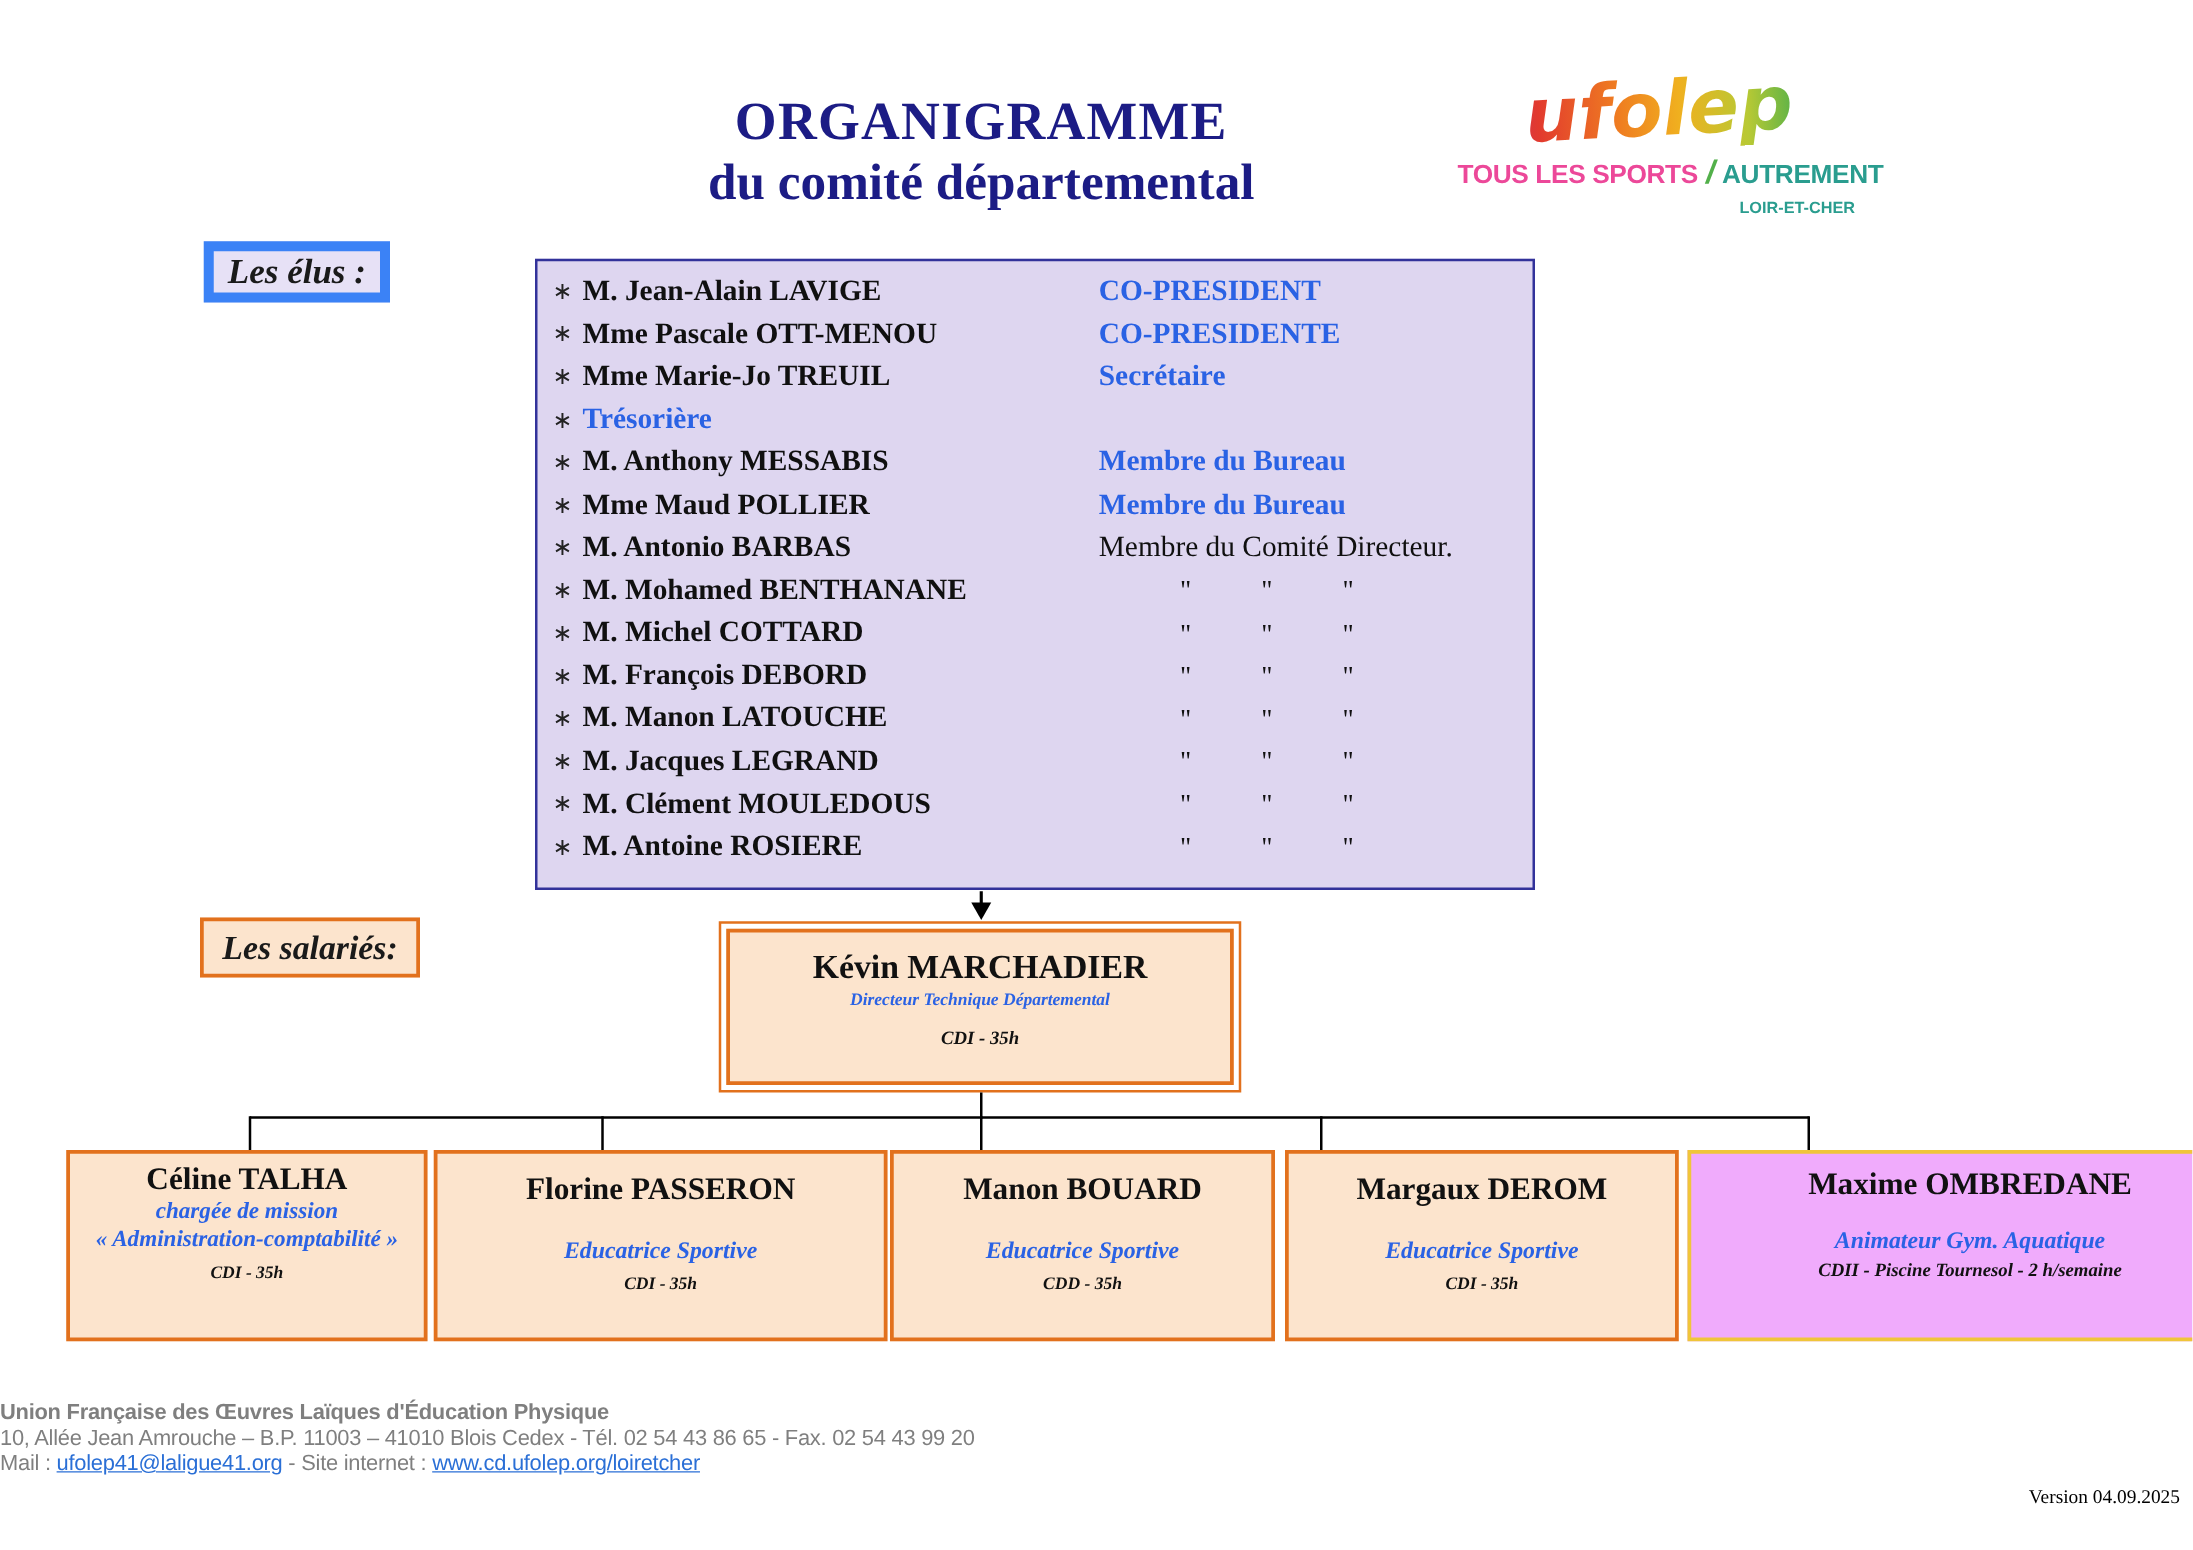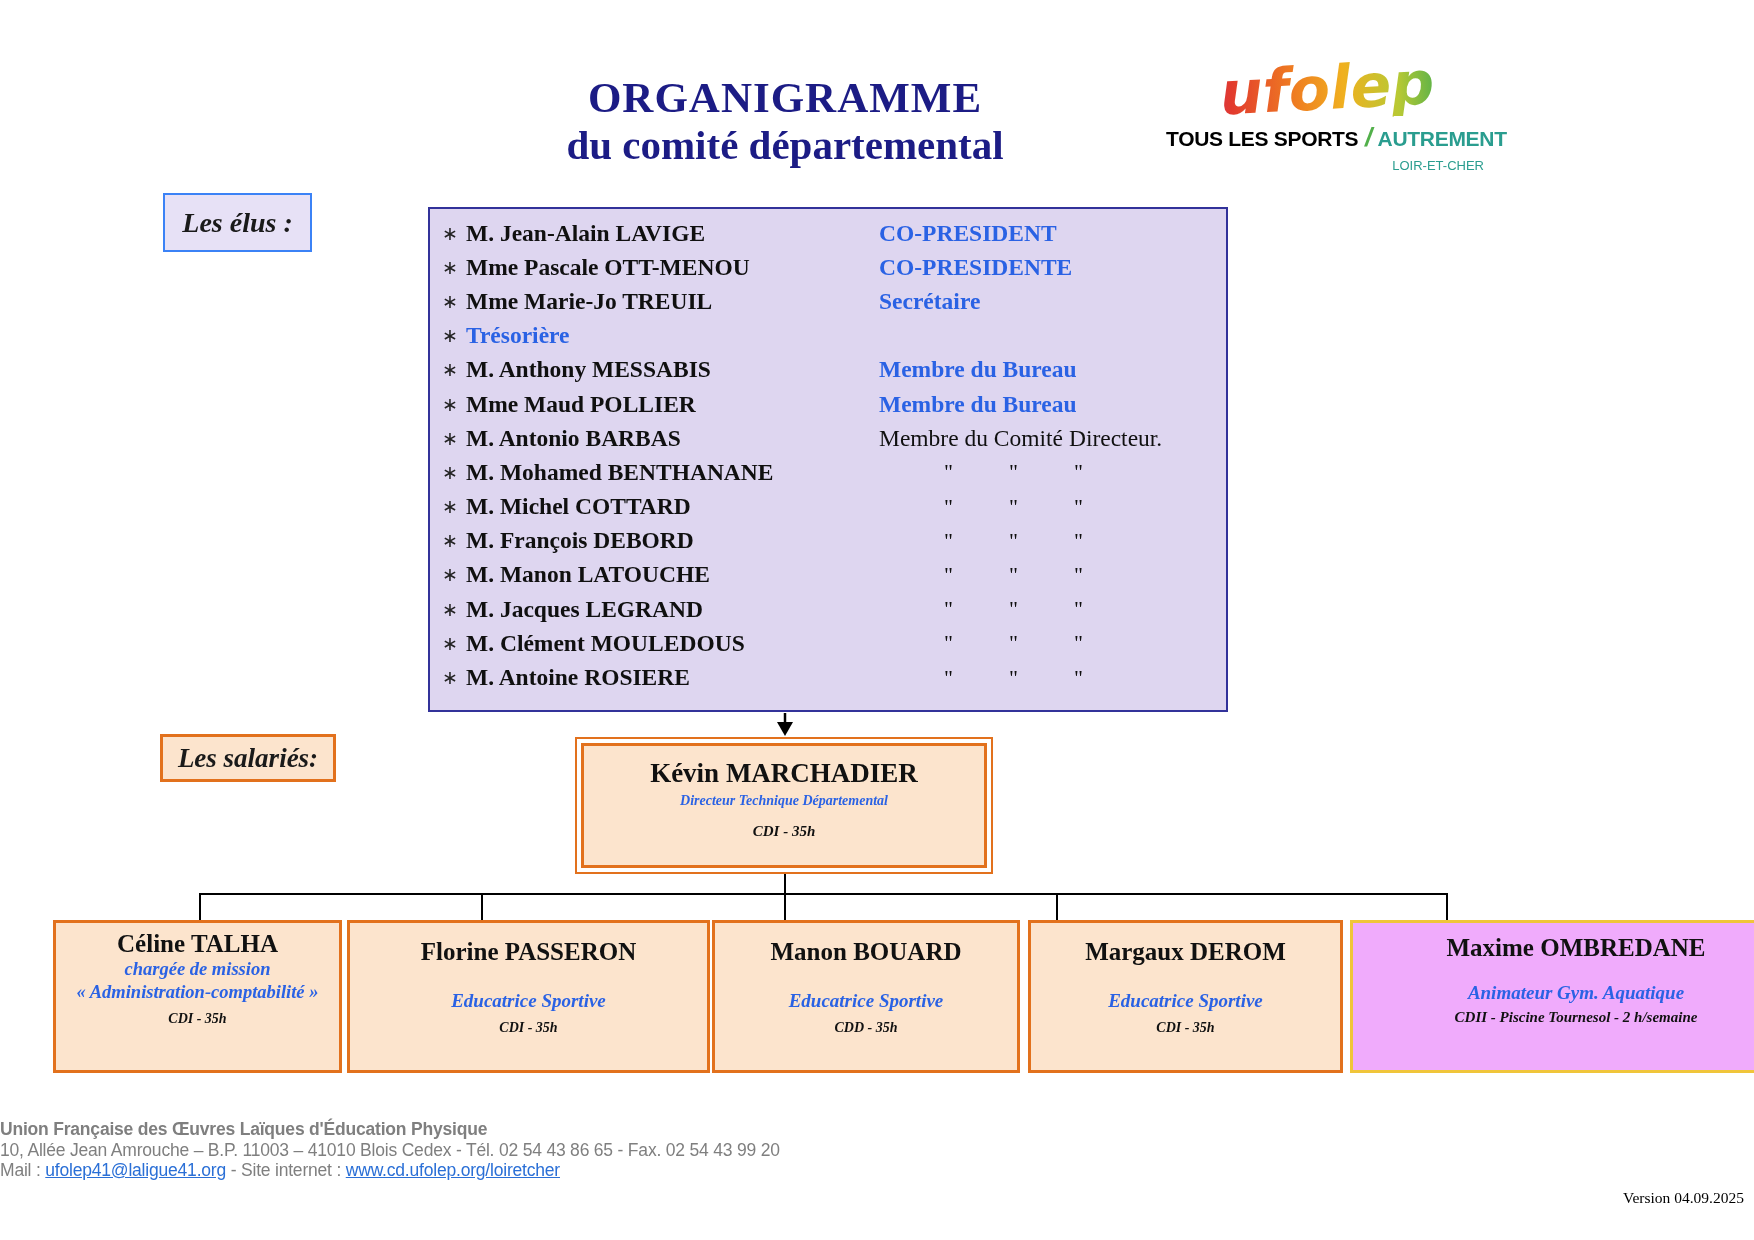--- a/index.html
+++ b/index.html
@@ -17,31 +17,31 @@
   
   .logo { position:absolute; left:1166px; top:56px; width:322px; }
   .logo-wordmark {
     font-family:"DejaVu Sans", sans-serif; font-style:italic; font-weight:bold;
     font-size:60px; line-height:64px; text-align:center; transform:rotate(-3deg);
     background:linear-gradient(90deg,#b92d8a 0%,#e23a2e 20%,#ef7d21 40%,#f0b01f 55%,#b8c934 72%,#52b04a 85%,#1ba093 100%);
     -webkit-background-clip:text; background-clip:text; color:transparent;
   }
   .logo-tagline { font-family:"Liberation Sans", sans-serif; font-weight:bold;
     font-size:21px; white-space:nowrap; margin-top:2px; letter-spacing:-0.3px; }
-  .logo-tagline .gray { color:#000000; }
+  .logo-tagline .gray { color:#ec4899; }
   .logo-tagline .slash { color:#52b04a; font-size:26px; font-style:italic; margin:0 1px; }
   .logo-tagline .teal { color:#2a9d8f; }
-  .logo-region { font-family:"Liberation Sans", sans-serif; font-weight:normal;
+  .logo-region { font-family:"Liberation Sans", sans-serif; font-weight:bold;
     font-size:13px; color:#2a9d8f; text-align:right; margin-top:5px; padding-right:4px; }
 
   
   .label-box { position:absolute; display:flex; align-items:center; justify-content:center;
     font-weight:bold; font-style:italic; color:#1a1a1a; box-sizing:border-box; }
-  .label-elus { left:163px; top:193px; width:149px; height:59px;
-    background:#e7e1f6; border:2px solid #3b82f6; font-size:28px; }
+  .label-elus { left:163px; top:193px; width:149px; height:49px;
+    background:#e7e1f6; border:8px solid #3b82f6; font-size:28px; }
   .label-salaries { left:160px; top:734px; width:176px; height:48px;
     background:#fce4cd; border:3px solid #e2711d; font-size:27px; }
 
   
   .elus-panel { position:absolute; left:428px; top:207px; width:800px; height:505px;
     background:#ded6f0; border:2px solid #32329a; box-sizing:border-box; padding-top:7px; }
   .row { display:flex; align-items:center; height:34.2px; padding-left:6px; }
   .bullet { width:24px; font-size:19px; color:#222; text-align:left; padding-left:6px; }
   .ename { flex:0 0 413px; font-weight:bold; font-size:23.5px; color:#101010; white-space:nowrap; }
   .role  { flex:1; font-size:23.5px; white-space:nowrap; }

